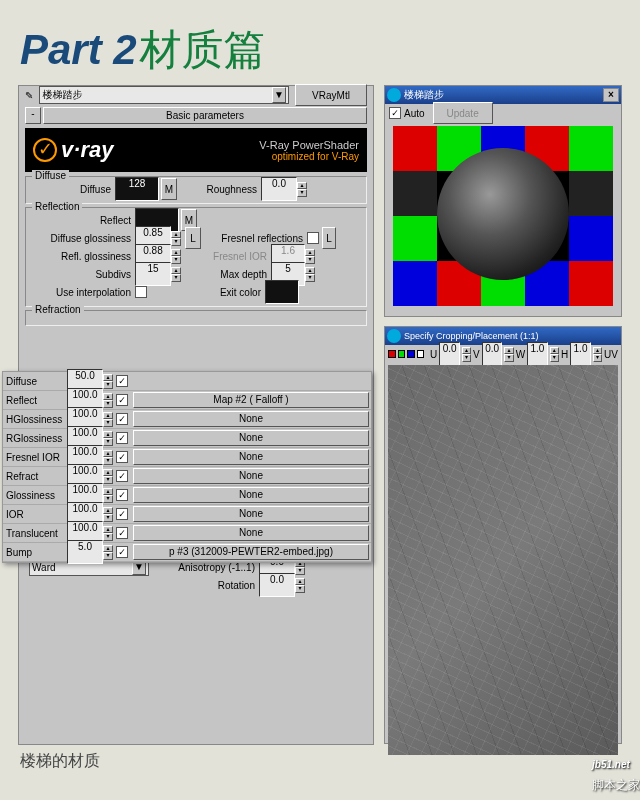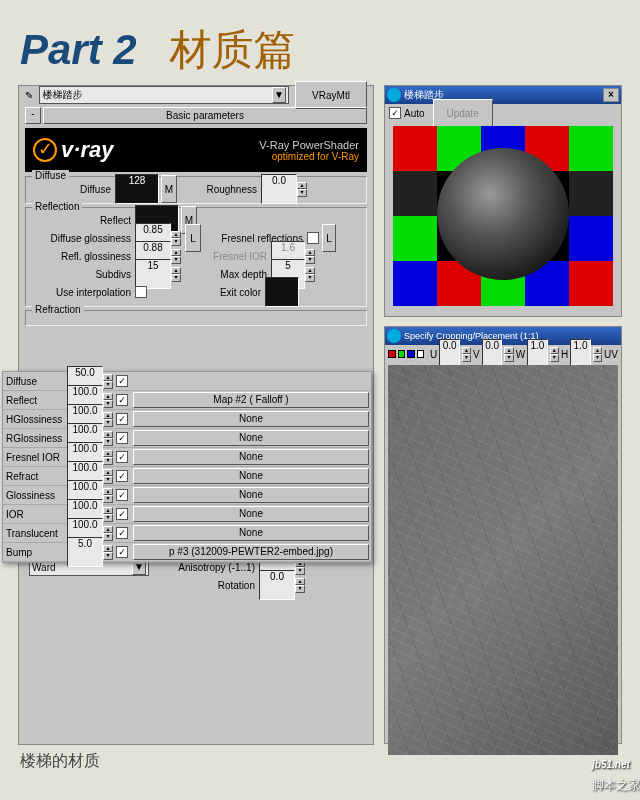--- a/index.html
+++ b/index.html
@@ -1,28 +1,28 @@
 <!DOCTYPE html>
 <html><head>
 <meta charset="utf-8">
 <style>
 *{box-sizing:border-box;margin:0;padding:0;font-family:Tahoma,Arial,sans-serif;font-size:10px}
 body{width:640px;height:800px;background:#e2e2d9;position:relative;overflow:hidden}
 .page-title{position:absolute;top:22px;left:20px}
 .page-title .b{font:bold italic 42px Arial;color:#1a4a7a}
-.page-title .z{font:normal 42px 'Microsoft YaHei';color:#a16207;margin-left:30px}
+.page-title .z{font:normal 42px 'Microsoft YaHei';color:#15803d;margin-left:0}
 .left{position:absolute;left:18px;top:85px;width:356px;height:660px;background:#c5c5c5;border:1px solid #888}
 .right1{position:absolute;left:384px;top:85px;width:238px;height:232px;background:#c5c5c5;border:1px solid #888}
 .right2{position:absolute;left:384px;top:326px;width:238px;height:418px;background:#c5c5c5;border:1px solid #888}
 .titlebar{height:18px;background:linear-gradient(#316ac5,#1a3f8a);color:#fff;display:flex;align-items:center;padding:0 2px;font-size:11px}
 .titlebar .ico{width:14px;height:14px;background:#0ad;border-radius:50%;margin-right:3px}
 .titlebar .cx{margin-left:auto;width:16px;height:14px;background:#c5c5c5;color:#000;text-align:center;line-height:12px;border:1px solid #888;font-weight:bold}
 .row{display:flex;align-items:center;height:18px;padding:1px 2px}
-.btn{background:#c5c5c5;border:1px solid #fff;border-right-color:#555;border-bottom-color:#555;height:28px;display:inline-flex;align-items:center;justify-content:center;padding:0 4px}
-.input{background:#e8e8e8;border:1px solid #333;border-right-color:#fff;border-bottom-color:#fff;height:30px;padding:0 2px;text-align:center}
+.btn{background:#c5c5c5;border:1px solid #fff;border-right-color:#555;border-bottom-color:#555;height:22px;display:inline-flex;align-items:center;justify-content:center;padding:0 4px}
+.input{background:#e8e8e8;border:1px solid #333;border-right-color:#fff;border-bottom-color:#fff;height:24px;padding:0 2px;text-align:center}
 .input.bk{background:#111;color:#fff}
 .sel{background:#e8e8e8;border:1px solid #555;height:18px;display:flex;align-items:center;padding:0 2px;flex:1}
 .dd{width:14px;height:16px;background:#c5c5c5;border:1px solid #fff;border-right-color:#555;border-bottom-color:#555;text-align:center;line-height:14px}
 .spin{width:10px;height:15px;display:flex;flex-direction:column}
 .spin div{flex:1;background:#c5c5c5;border:1px solid #fff;border-right-color:#555;border-bottom-color:#555;font-size:6px;text-align:center;line-height:5px}
 .cbx{width:12px;height:12px;background:#fff;border:1px solid #555;display:inline-flex;align-items:center;justify-content:center;font-size:9px}
 .grp{border:1px solid #888;border-right-color:#eee;border-bottom-color:#eee;margin:3px 6px;padding:3px 3px 5px;position:relative}
 .grp-t{position:absolute;top:-7px;left:6px;background:#c5c5c5;padding:0 3px}
 .sec-h{display:flex;align-items:center;height:17px;margin:3px 6px}
 .sec-h .mn{width:16px;border:1px solid #fff;border-right-color:#555;border-bottom-color:#555;text-align:center;height:17px}

